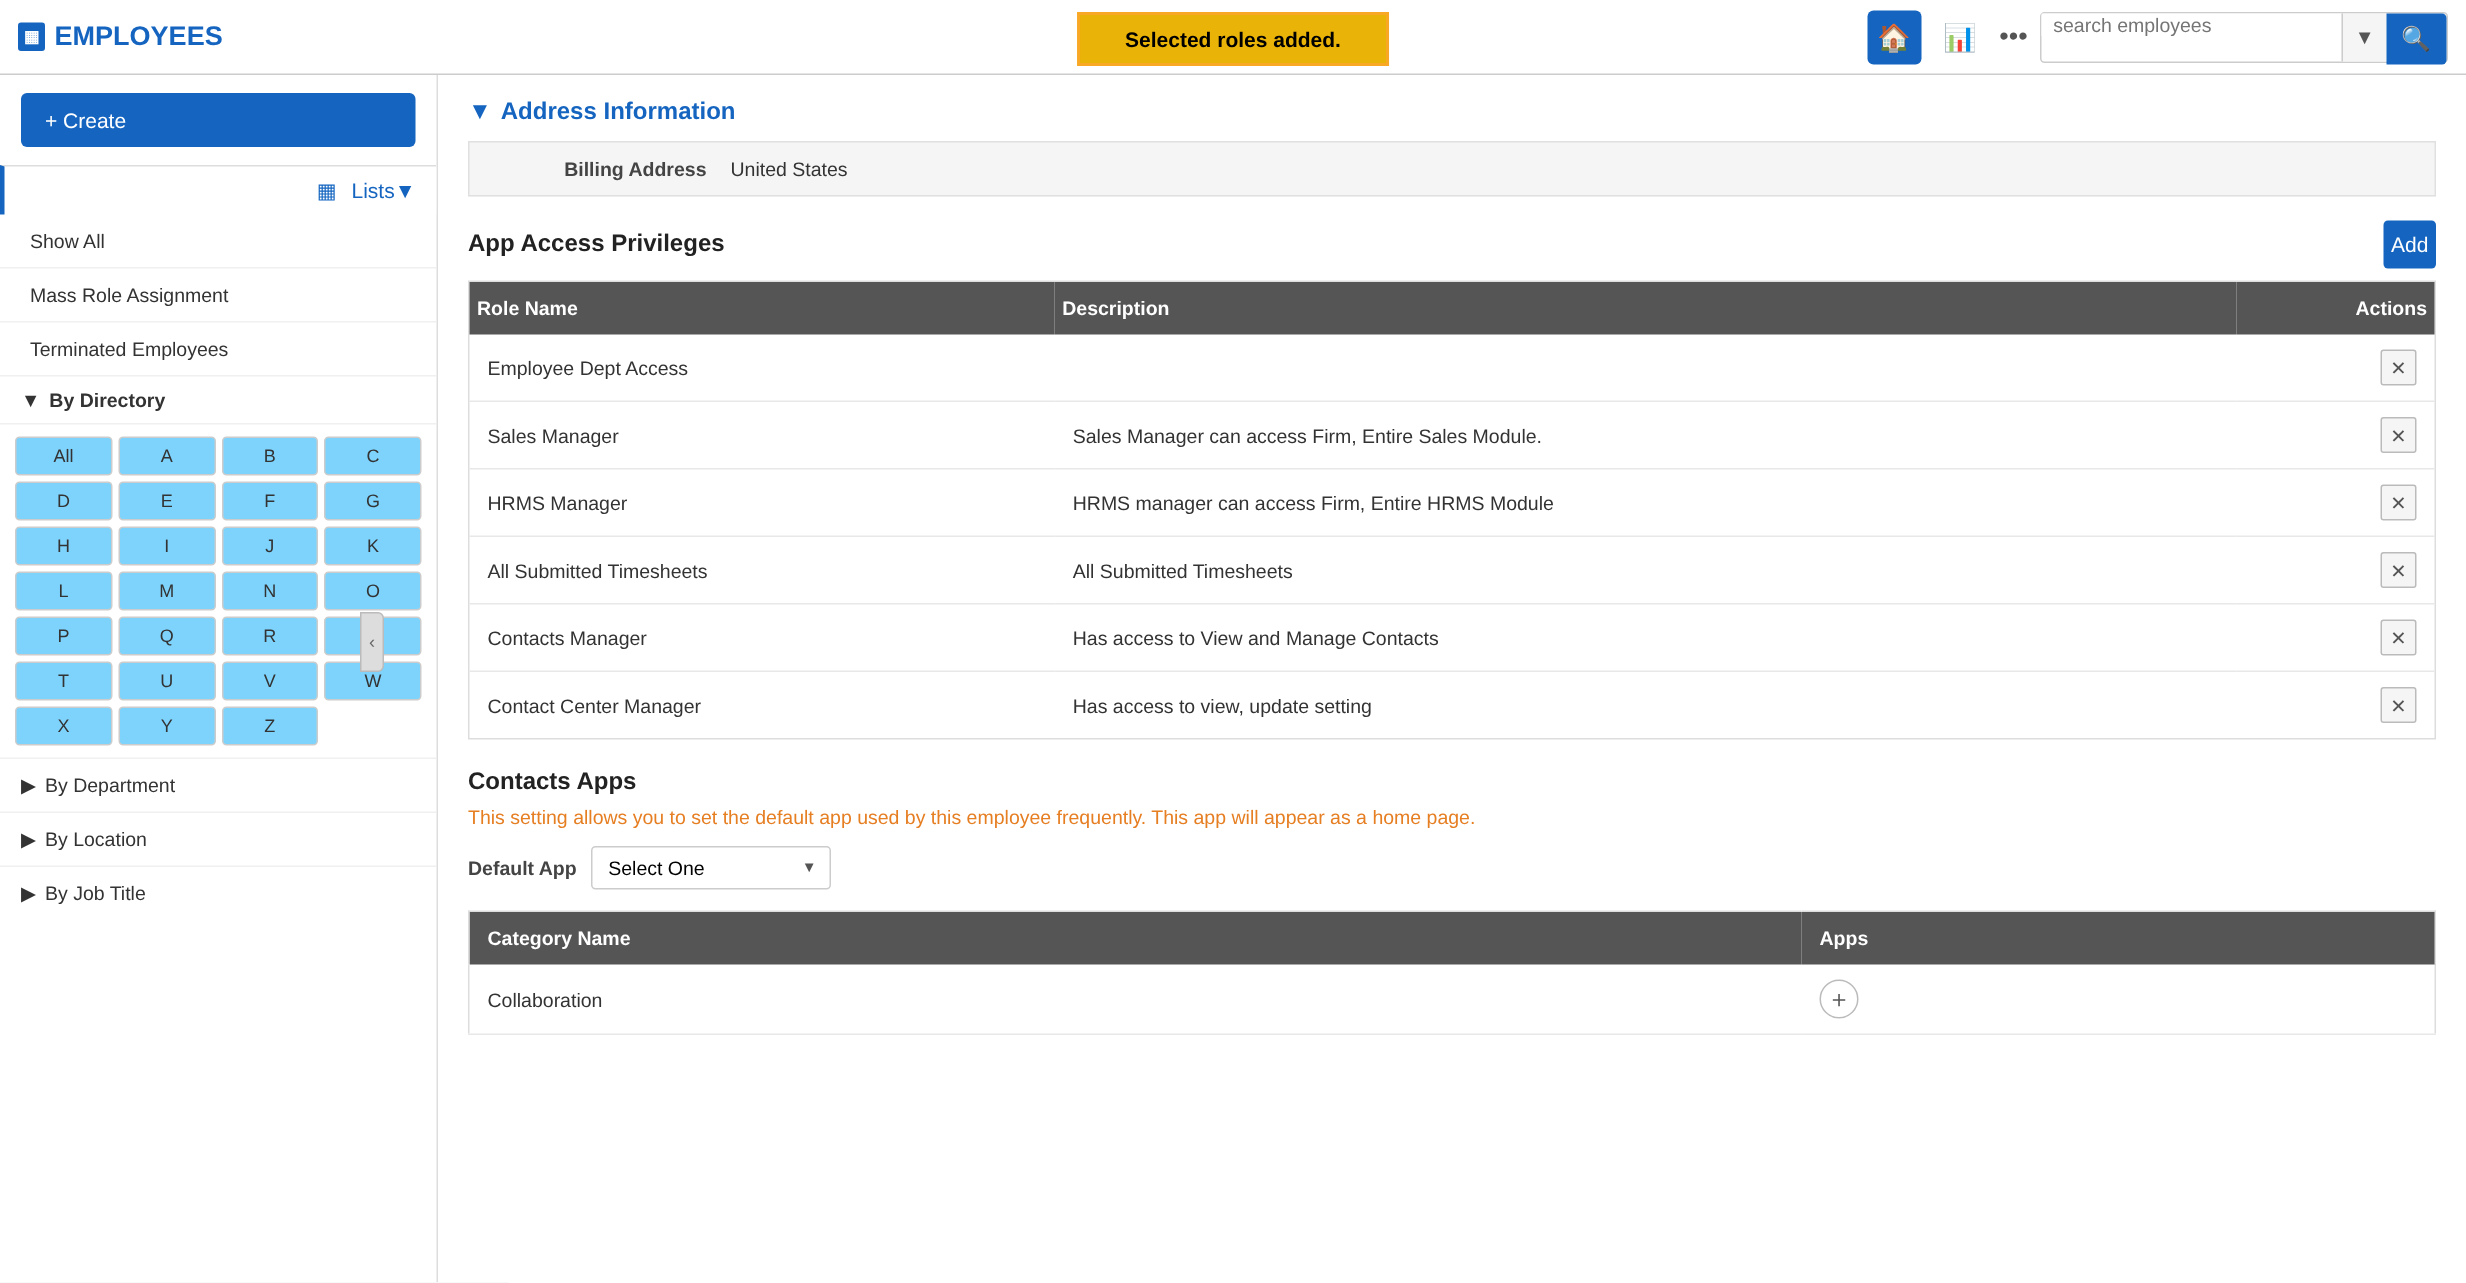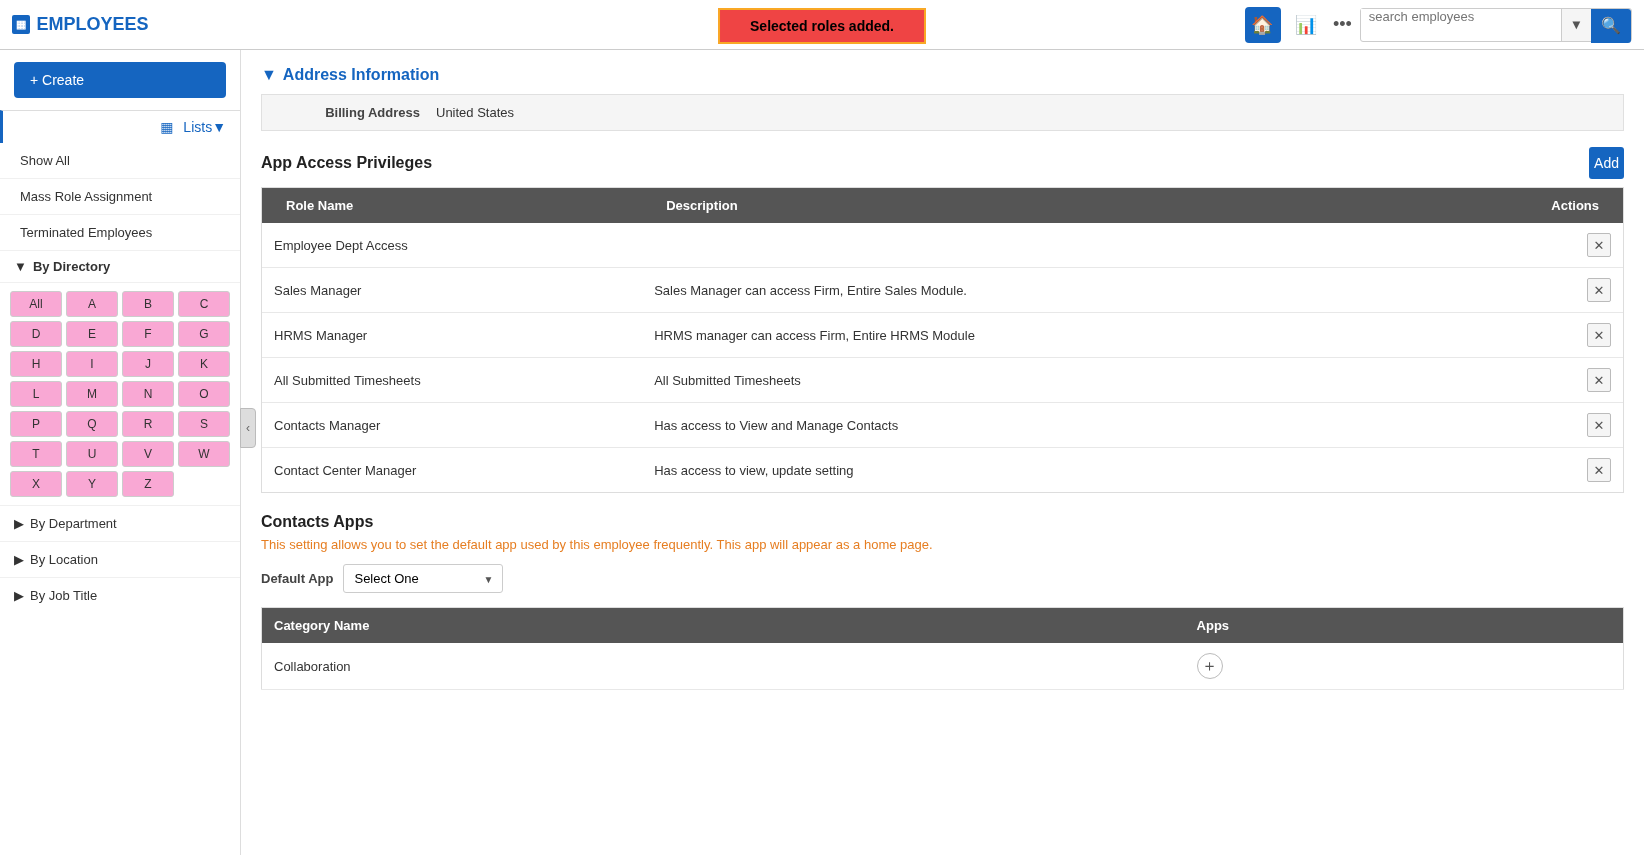--- a/index.html
+++ b/index.html
@@ -17,30 +17,30 @@
     .topbar-chart-btn { background: none; border: none; color: #555; width: 36px; height: 36px; cursor: pointer; font-size: 18px; display: flex; align-items: center; justify-content: center; }
     .topbar-dots { color: #555; font-size: 18px; cursor: pointer; }
     .search-wrap { display: flex; align-items: flex-start; border: 1px solid #ccc; border-radius: 3px; background: #fff; height: 34px; }
     .search-input { border: none; outline: none; padding: 0 8px; width: 200px; font-size: 13px; color: #888; }
     .search-dropdown-btn { border: none; border-left: 1px solid #ccc; background: #f5f5f5; height: 100%; padding: 0 8px; cursor: pointer; color: #555; }
     .search-go-btn { background: #1565c0; border: none; color: #fff; height: 34px; width: 40px; cursor: pointer; font-size: 16px; display: flex; align-items: center; justify-content: center; border-radius: 0 3px 3px 0; }
 
     
     .notification-bar {
       position: fixed; top: 8px; left: 50%; transform: translateX(-50%);
-      background: #ef4444; border: 2px solid #f9a825; padding: 8px 30px;
+      background: #eab308; border: 2px solid #f9a825; padding: 8px 30px;
       font-weight: bold; font-size: 14px; z-index: 100; white-space: nowrap;
     }
 
     
     .main { display: flex; flex: 1; overflow: hidden; }
 
     
     .sidebar {
-      width: 241px; background: #fff; border-right: 1px solid #ddd; flex-shrink: 0;
+      width: 292px; background: #fff; border-right: 1px solid #ddd; flex-shrink: 0;
       display: flex; flex-direction: column; overflow-y: auto;
     }
     .sidebar-create-btn {
       margin: 12px 14px; background: #1565c0; color: #fff; border: none;
       border-radius: 4px; padding: 10px 16px; cursor: pointer; font-size: 14px;
       display: flex; align-items: center; gap: 6px;
     }
     .sidebar-lists-header {
       display: flex; align-items: center; justify-content: flex-end;
       padding: 8px 14px; border-top: 1px solid #ddd; border-left: 3px solid #1565c0;
@@ -52,21 +52,21 @@
       border-bottom: 1px solid #f0f0f0;
     }
 
     .sidebar-dir-header {
       display: flex; align-items: center; gap: 6px; padding: 8px 14px;
       cursor: pointer; color: #333; font-size: 13px; font-weight: bold;
       border-bottom: 1px solid #f0f0f0;
     }
     .alpha-grid { display: grid; grid-template-columns: repeat(4, 1fr); gap: 4px; padding: 8px 10px; }
     .alpha-btn {
-      border: 1px solid #ccc; background: #f9a8d4; cursor: pointer; padding: 5px 16px;
+      border: 1px solid #ccc; background: #7dd3fc; cursor: pointer; padding: 5px 16px;
       text-align: center; border-radius: 3px; font-size: 12px; color: #333;
     }
     .sidebar-section-header {
       display: flex; align-items: center; gap: 6px; padding: 10px 14px;
       cursor: pointer; color: #333; font-size: 13px;
       border-top: 1px solid #f0f0f0;
     }
 
     
     .content { flex: 1; overflow-y: auto; background: #fff; padding: 16px 20px; }
@@ -89,21 +89,21 @@
       margin-bottom: 8px;
     }
     .privileges-title { font-size: 16px; font-weight: bold; color: #222; }
     .add-btn {
       background: #1565c0; color: #fff; border: none; padding: 8px 5px;
       border-radius: 3px; cursor: pointer; font-size: 14px;
     }
     .table-wrap { border: 1px solid #ddd; margin-bottom: 20px; }
     .tbl { width: 100%; border-collapse: collapse; }
     .tbl thead tr { background: #555; color: #fff; }
-    .tbl thead th { padding: 10px 24px; text-align: left; font-size: 13px; }
+    .tbl thead th { padding: 10px 5px; text-align: left; font-size: 13px; }
     .tbl thead th.actions-col { text-align: right; }
     .tbl tbody tr { border-bottom: 1px solid #e8e8e8; }
     .tbl tbody tr:last-child { border-bottom: none; }
     .tbl tbody td { padding: 10px 12px; font-size: 13px; color: #333; }
     .tbl tbody td.actions-td { text-align: right; }
     .remove-btn {
       border: 1px solid #bbb; background: #f5f5f5; cursor: pointer;
       width: 24px; height: 24px; display: inline-flex; align-items: center;
       justify-content: center; font-size: 13px; color: #555; border-radius: 2px;
     }

